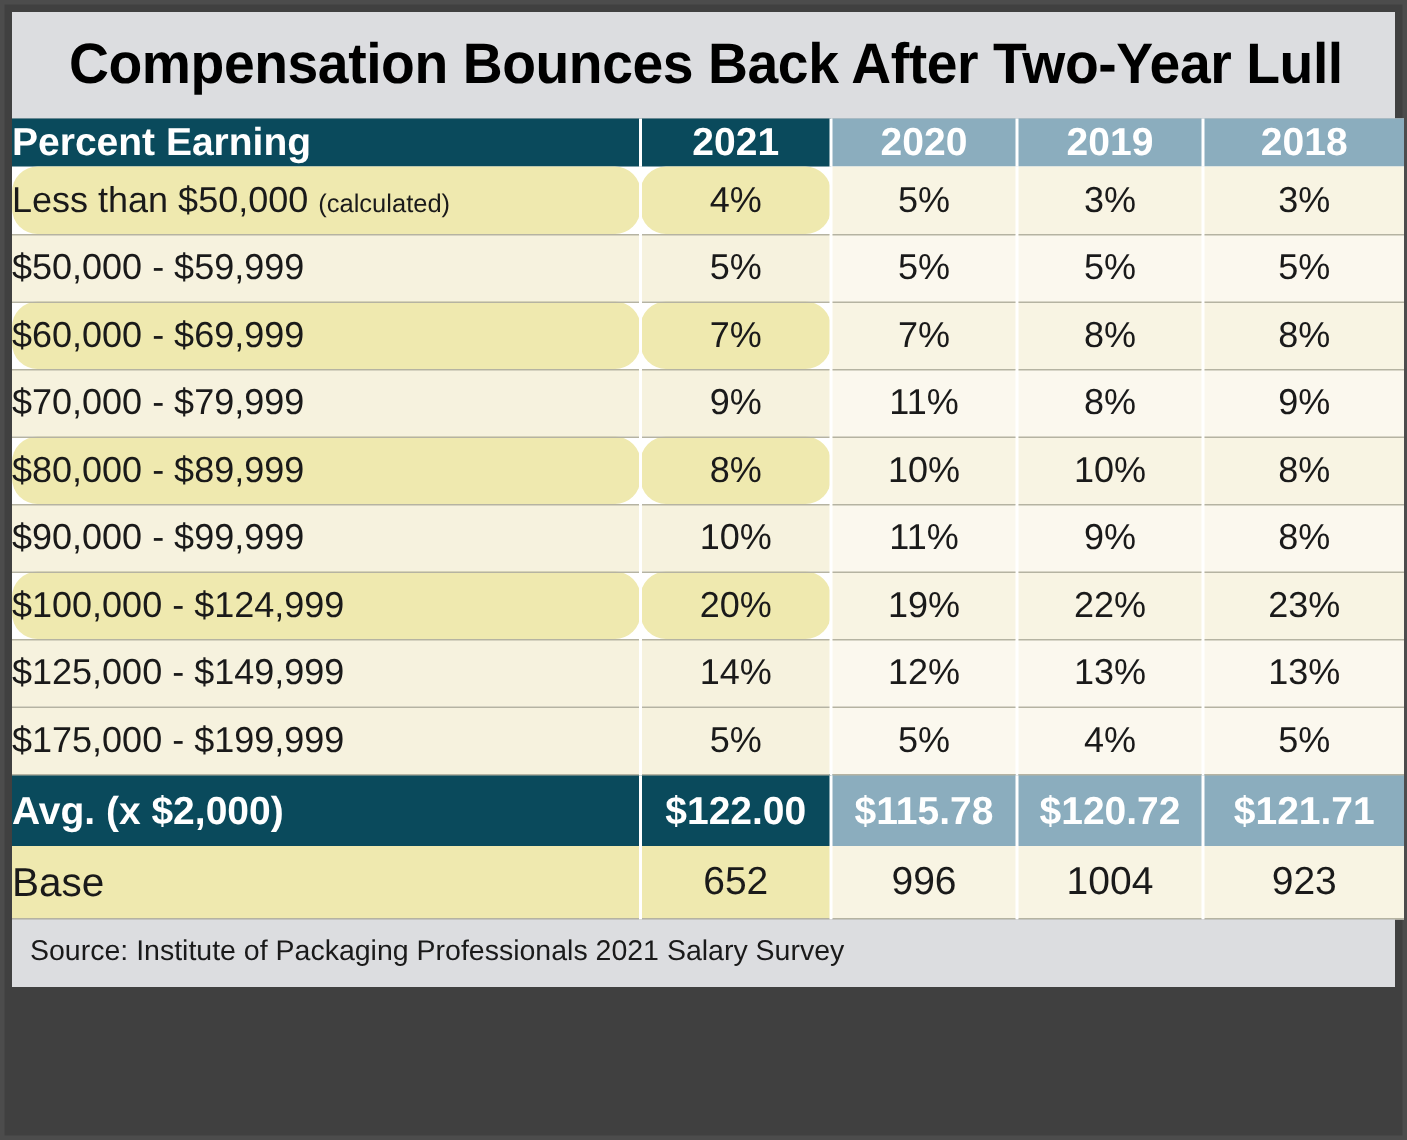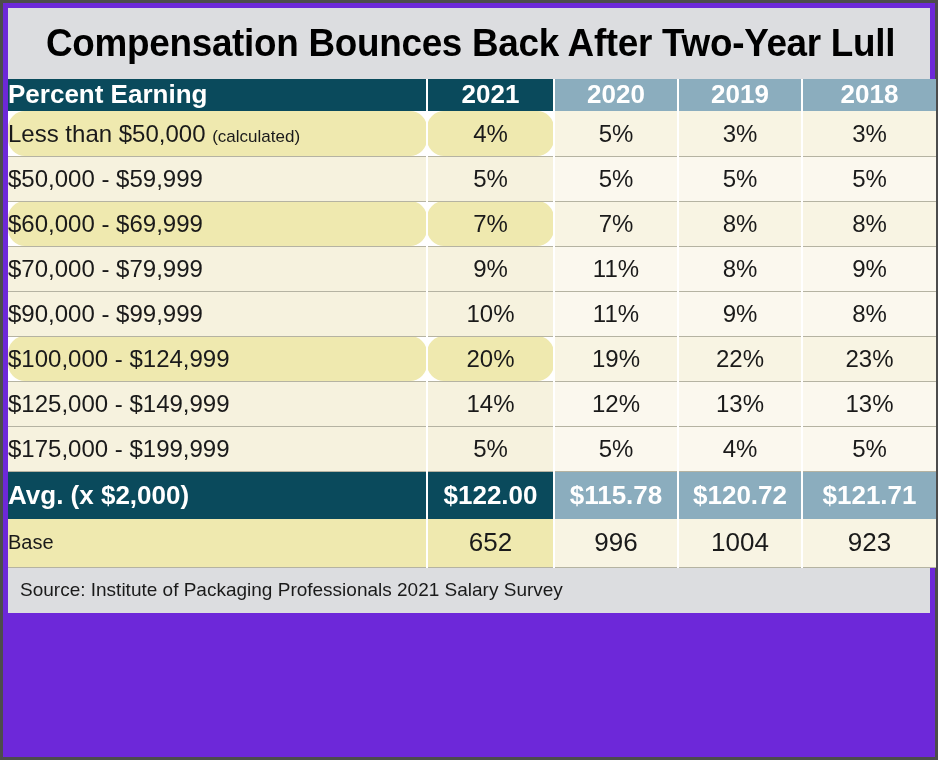--- a/index.html
+++ b/index.html
@@ -12,21 +12,21 @@
     height: 760px;
     font-family: "Liberation Sans", sans-serif;
     overflow: hidden;
   }
 
   .figure {
     position: relative;
     box-sizing: border-box;
     width: 938px;
     height: 760px;
-    background: #6d28d9;
+    background: #404040;
     border: 3px solid #4c4c4c;
     padding: 5px 5px 0 5px;
   }
 
   
   .title-bar {
     box-sizing: border-box;
     height: 71px;
     background: #dcdde0;
     display: flex;
@@ -132,21 +132,21 @@
   tr.avg-row td.prev  { background: #8badbe; text-align: center; }
 
   
   tr.base-row { height: 48px; }
   tr.base-row td {
     font-size: 26px;
     color: #1a1a1a;
     border-bottom: 1px solid #b5b3a2;
     font-family: "Liberation Sans Narrow", "Liberation Sans", sans-serif;
   }
-  tr.base-row td.lbl  { background: #efe9af; font-size: 20px; margin-left: 34px; }
+  tr.base-row td.lbl  { background: #efe9af; font-size: 27px; margin-left: 34px; }
   tr.base-row td.c21  { background: #efe9af; text-align: center; }
   tr.base-row td.prev { background: #f8f4e3; text-align: center; }
 
   
   .source-bar {
     box-sizing: border-box;
     height: 45px;
     background: #dcdde0;
     display: flex;
     align-items: center;
@@ -212,20 +212,27 @@
       </tr>
 
       <tr class="data-row even">
         <td class="lbl"><span>$70,000 - $79,999</span></td>
         <td class="val c21">9%</td>
         <td class="val prev">11%</td>
         <td class="val prev">8%</td>
         <td class="val prev">9%</td>
       </tr>
 
+      <tr class="data-row odd">
+        <td class="lbl"><span>$80,000 - $89,999</span></td>
+        <td class="val c21">8%</td>
+        <td class="val prev">10%</td>
+        <td class="val prev">10%</td>
+        <td class="val prev">8%</td>
+      </tr>
 
       <tr class="data-row even">
         <td class="lbl"><span>$90,000 - $99,999</span></td>
         <td class="val c21">10%</td>
         <td class="val prev">11%</td>
         <td class="val prev">9%</td>
         <td class="val prev">8%</td>
       </tr>
 
       <tr class="data-row odd">

